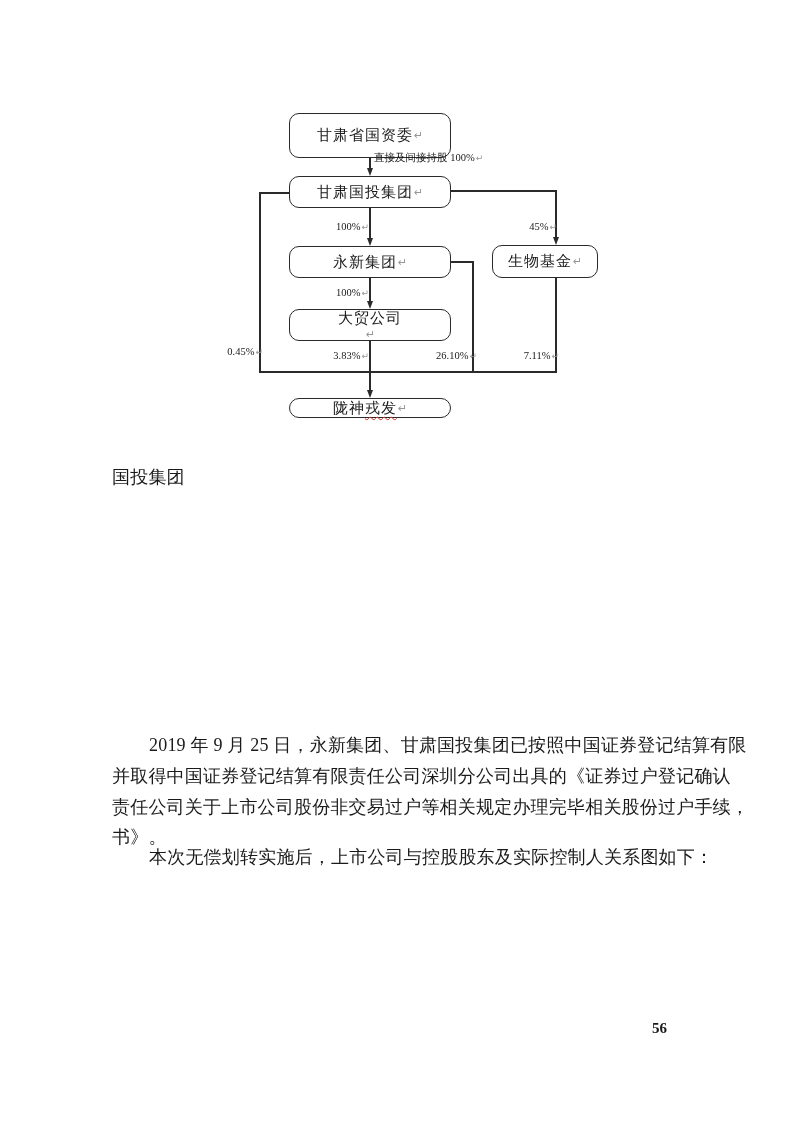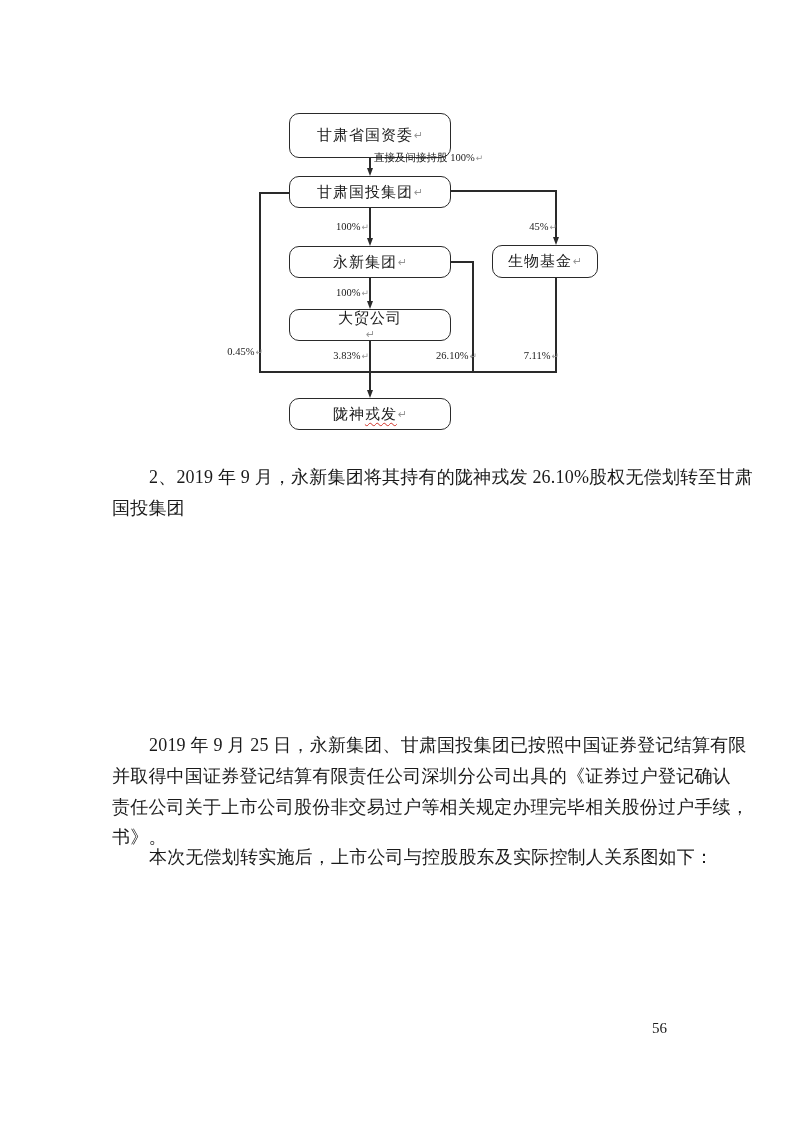--- a/index.html
+++ b/index.html
@@ -56,21 +56,21 @@
     left:112px;width:592px;
     font-size:18px;
     line-height:30.8px;
     letter-spacing:0.2px;
   }
   .line{white-space:nowrap;}
   .line.indent{padding-left:37px;}
   .pageno{
     position:absolute;
     left:652px;top:1020px;
-    font-size:15px;font-weight:normal;
+    font-size:15px;font-weight:bold;
   }
 </style>
 </head>
 <body>
 
 <div class="page">
 
   <div>
 
     <div class="vl" style="left:369.3px;top:144px;height:25px;"></div>
@@ -101,21 +101,21 @@
         <span class="ret">↵</span>
     </div>
     <div class="node" style="left:289px;top:246px;width:162px;height:32px;">
       <span>永新集团</span>
         <span class="ret">↵</span>
     </div>
     <div class="node" style="left:289px;top:309px;width:162px;height:32px;flex-direction:column;">
       <span>大贸公司</span>
         <span class="ret">↵</span>
     </div>
-    <div class="node" style="left:289px;top:398px;width:162px;height:32px;">
+    <div class="node" style="left:289px;top:398px;width:162px;height:20px;">
       <span>陇神</span>
         <span class="misspell">戎发</span>
         <span class="ret">↵</span>
     </div>
     <div class="node" style="left:492px;top:245px;width:106px;height:33px;">
       <span>生物基金</span>
         <span class="ret">↵</span>
     </div>
 
     <div class="plab" style="left:374px;top:151px;">
@@ -138,21 +138,20 @@
     </div>
     <div class="plab r" style="left:407px;top:350px;width:70px;">
       <span>26.10%</span><span class="ret" style="font-size:9px;">↵</span>
     </div>
     <div class="plab r" style="left:499px;top:350px;width:60px;">
       <span>7.11%</span><span class="ret" style="font-size:9px;">↵</span>
     </div>
   </div>
 
   <div class="para" style="top:462px;">
-    <div class="line indent">2、2019 年 9 月，永新集团将其持有的陇神戎发 26.10%股权无偿划转至甘肃</div>
     <div class="line">国投集团</div>
   </div>
 
 
   <div class="para" style="top:700px;margin-top:30px;">
     <div class="line indent">2019 年 9 月 25 日，永新集团、甘肃国投集团已按照中国证券登记结算有限</div>
     <div class="line">并取得中国证券登记结算有限责任公司深圳分公司出具的《证券过户登记确认</div>
     <div class="line">责任公司关于上市公司股份非交易过户等相关规定办理完毕相关股份过户手续，</div>
     <div class="line">书》。</div>
   </div>

